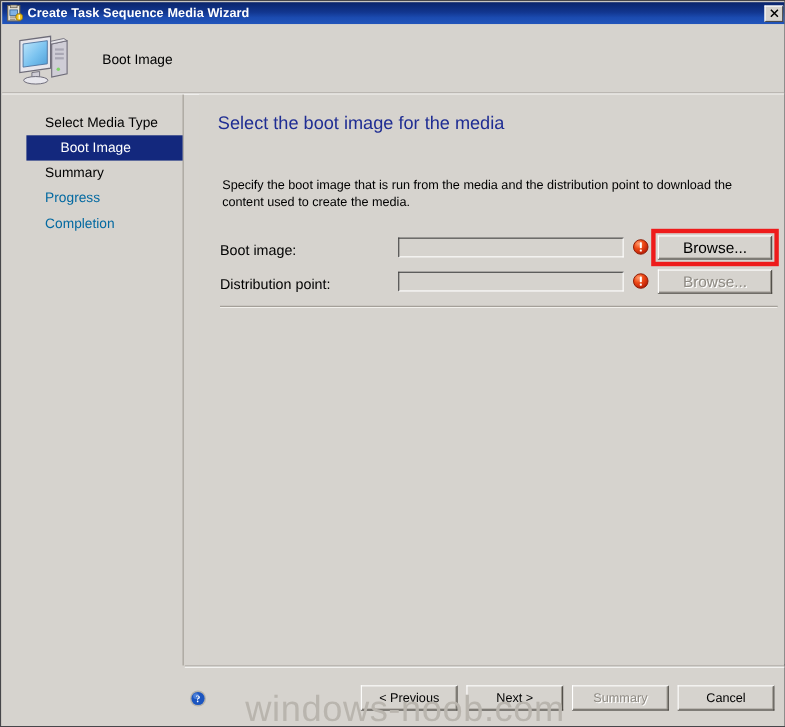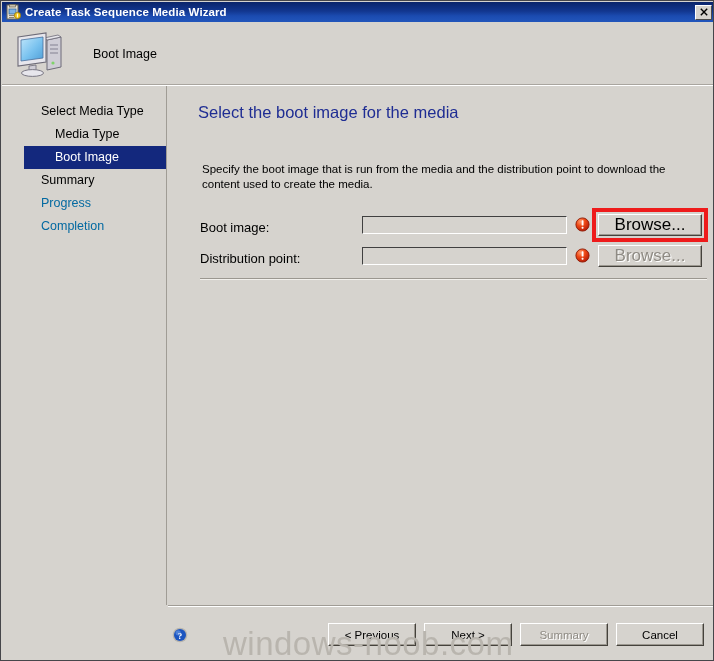--- a/index.html
+++ b/index.html
@@ -201,21 +201,21 @@
     left: 398px;
     top: 0;
     width: 104px;
     height: 22px;
     background: #d6d3ce;
     border-top: 1px solid #ffffff;
     border-left: 1px solid #ffffff;
     border-right: 1px solid #45423c;
     border-bottom: 1px solid #45423c;
     box-shadow: inset -1px -1px 0 #9c9890;
-    font-size: 17px;
+    font-size: 14px;
     color: #000000;
     display: flex;
     align-items: center;
     justify-content: center;
     box-sizing: border-box;
     cursor: default;
   }
   .browse-btn.disabled { color: #8f8b84; text-shadow: 1px 1px 0 #ffffff; }
   .highlight-box {
     position: absolute;
@@ -354,21 +354,20 @@
       </svg>
     </div>
     <div class="header-title">Boot Image</div>
   </div>
   <div class="header-rule2"></div>
   <div class="header-rule"></div>
 
   <div class="sidebar">
     <div class="sidebar-inner">
       <div class="nav-item">Select Media Type</div>
-      <div class="nav-item sub">Media Type</div>
       <div class="nav-item sub selected">Boot Image</div>
       <div class="nav-item">Summary</div>
       <div class="nav-item disabled">Progress</div>
       <div class="nav-item disabled">Completion</div>
     </div>
   </div>
 
   <div class="content">
     <div class="page-heading">Select the boot image for the media</div>
     <div class="page-desc">Specify the boot image that is run from the media and the distribution point to download the content used to create the media.</div>

